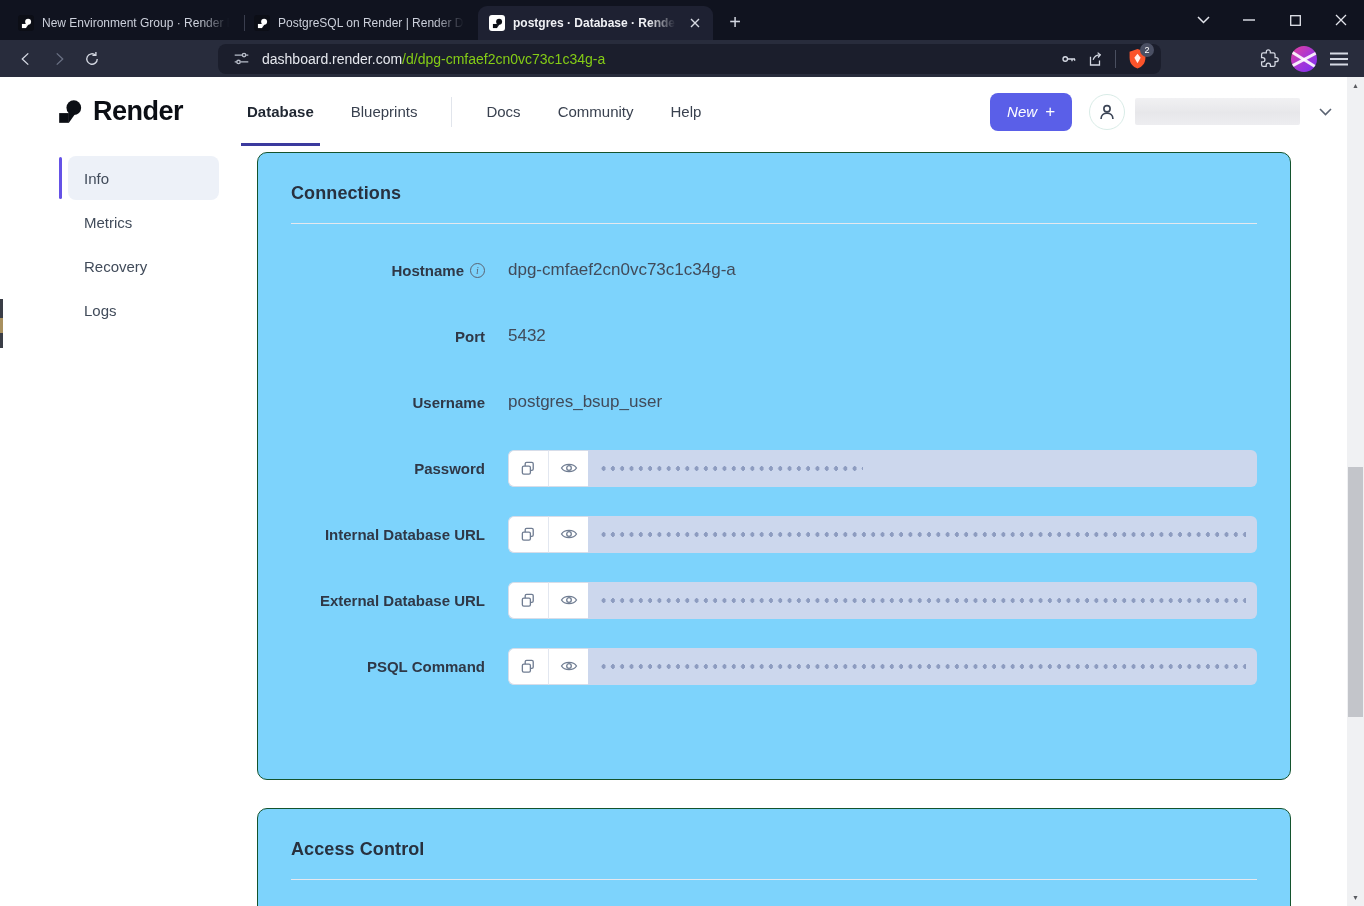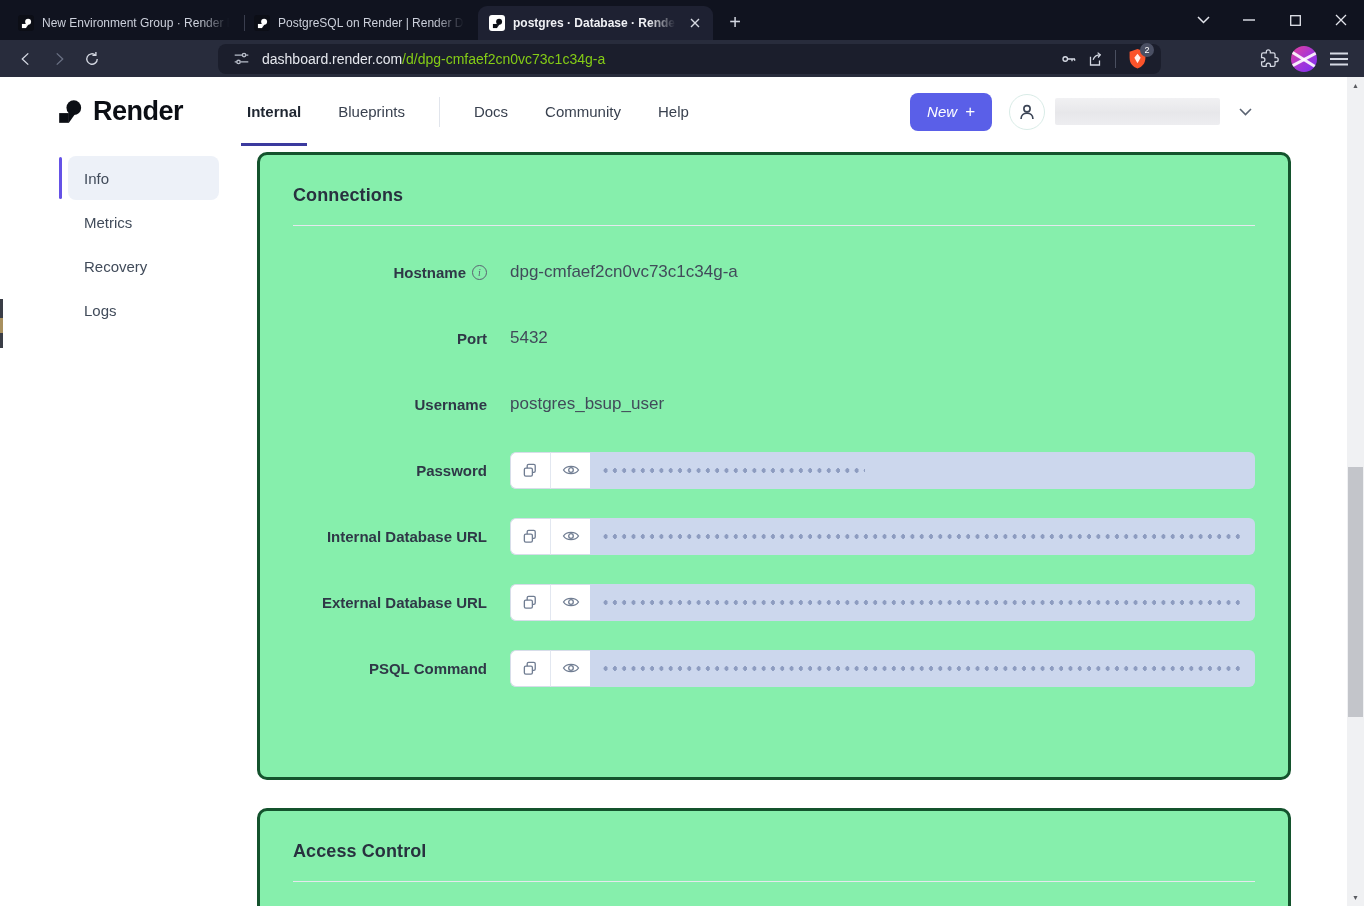--- a/index.html
+++ b/index.html
@@ -39,21 +39,21 @@
   .shield-wrap { position:relative; width:28px; height:28px; display:flex; align-items:center; justify-content:center; }
   .shield-badge { position:absolute; top:-2px; right:-3px; min-width:14px; height:14px; border-radius:7px; background:#4a4f63; color:#fff; font-size:9px; display:flex; align-items:center; justify-content:center; padding:0 3px; }
   .tb-right { display:flex; align-items:center; gap:9px; }
   .avatar { width:26px; height:26px; border-radius:50%; background:linear-gradient(135deg,#e8409a 0%,#a335d9 55%,#7b2ff2 100%); position:relative; overflow:hidden; }
   .avatar::before, .avatar::after { content:""; position:absolute; left:-4px; right:-4px; height:2.5px; background:rgba(255,255,255,.9); top:12px; }
   .avatar::before { transform:rotate(32deg); }
   .avatar::after { transform:rotate(-28deg); }
 
   
   .page { position:absolute; top:77px; left:0; width:1364px; height:829px; background:#fff; }
-  .app-header { position:absolute; top:0; left:0; width:100%; height:69px; display:flex; align-items:center; padding-left:57px; padding-right:112px; background:#fff; }
+  .app-header { position:absolute; top:0; left:0; width:100%; height:69px; display:flex; align-items:center; padding-left:57px; padding-right:32px; background:#fff; }
   .brand { display:flex; align-items:center; gap:10px; }
   .brand-text { font-size:27px; font-weight:700; color:#0b0e14; letter-spacing:-0.5px; }
   .main-nav { display:flex; align-items:center; margin-left:64px; gap:37px; height:100%; }
   .nav-item { position:relative; font-size:15px; color:#39414f; height:100%; display:flex; align-items:center; cursor:pointer; }
   .nav-item.active { color:#1f2631; font-weight:bold; }
   .nav-item.active::after { content:""; position:absolute; left:-6px; right:-6px; bottom:0; height:3px; background:#3b3a9e; }
   .nav-vdivider { width:1px; height:30px; background:#e1e5ec; margin:0 34px; }
   .sec-nav { display:flex; align-items:flex-start; gap:37px; }
   .hdr-spacer { flex:1; }
   .new-btn { height:38px; padding:0 17px; background:#5a5fe8; color:#fff; border:none; border-radius:8px; font-size:15px; display:flex; align-items:center; gap:8px; font-family:inherit;font-style:italic; }
@@ -64,21 +64,21 @@
   .acct-chevron { margin-left:19px; color:#5a6372; display:flex; }
 
   
   .sidebar { position:absolute; left:59px; top:79px; width:160px; }
   .side-item { position:relative; height:44px; display:flex; align-items:center; font-size:15px; color:#414b5a; padding-left:25px; }
   .side-item.active .side-bg { position:absolute; left:9px; right:0; top:0; bottom:0; background:#edf1f8; border-radius:8px; }
   .side-item.active .side-bar { position:absolute; left:0; top:1px; bottom:1px; width:3px; background:#6552e6; border-radius:2px; }
   .side-item span.lbl { position:relative; }
 
   
-  .card { position:absolute; left:257px; width:1034px; background:#86efac; border:3px solid #14532d; border-radius:10px; padding:0 33px; }
+  .card { position:absolute; left:257px; width:1034px; background:#7dd3fc; border:1px solid #14532d; border-radius:10px; padding:0 33px; }
   .card-connections { top:75px; height:628px; }
   .card-access { top:731px; height:160px; }
   .card-title { margin-top:30px; font-size:18px; font-weight:bold; color:#28313f; letter-spacing:0.1px; }
   .card-divider { margin-top:19px; height:1px; background:#e5e8ee; }
   .rows { padding-top:13px; }
   .field-row { display:flex; align-items:center; height:66px; }
   .field-label { width:194px; flex-shrink:0; text-align:right; font-size:15px; font-weight:bold; color:#2f3847; display:flex; justify-content:flex-end; align-items:center; gap:6px; }
   .field-content { margin-left:23px; flex:1; display:flex; align-items:center; }
   .field-value { font-size:17px; color:#414b5a; }
   .info-icon { width:15px; height:15px; border-radius:50%; border:1.2px solid #5a6372; color:#5a6372; font-size:10px; font-weight:400; display:flex; align-items:center; justify-content:center; font-family:"Liberation Serif",serif; font-style:italic; }
@@ -256,21 +256,21 @@
         <svg width="26" height="26" viewBox="0 0 24 24">
             <g fill="#0b0e14">
               <circle cx="15.5" cy="8" r="6.8"></circle>
               <path d="M2 22 V13 h9 v9 z"></path>
               <path d="M11 13 L15.5 8 L16.2 14.5 L11 22 z"></path>
             </g>
           </svg>
         <span class="brand-text">Render</span>
       </div>
       <nav class="main-nav">
-        <span class="nav-item active">Internal</span>
+        <span class="nav-item active">Database</span>
         <span class="nav-item">Blueprints</span>
       </nav>
       <span class="nav-vdivider"></span>
       <nav class="sec-nav">
         <span class="nav-item">Docs</span>
         <span class="nav-item">Community</span>
         <span class="nav-item">Help</span>
       </nav>
       <span class="hdr-spacer"></span>
       <button class="new-btn">

